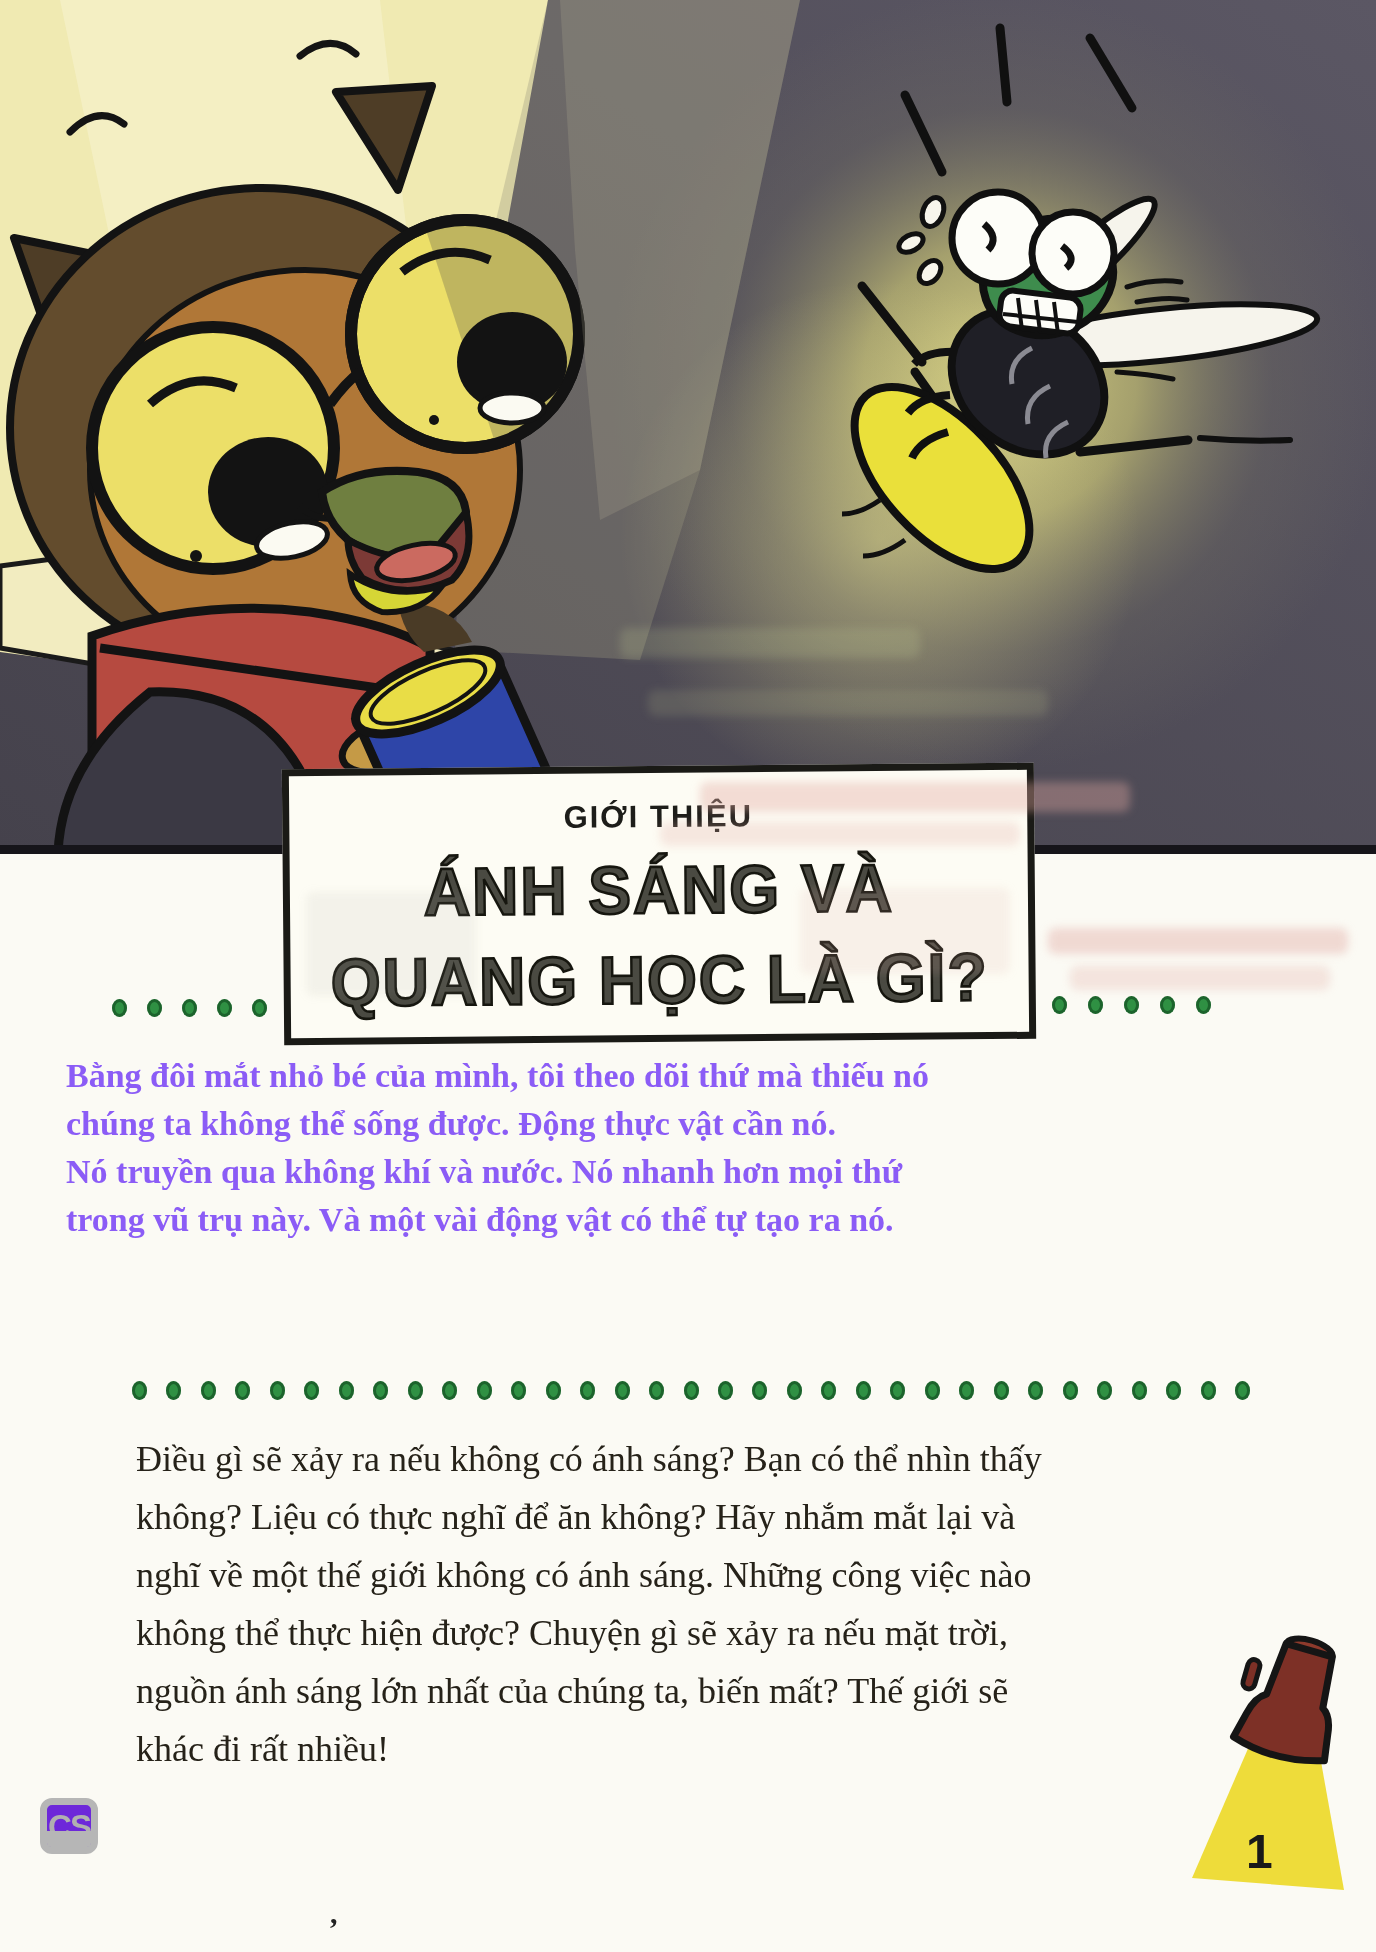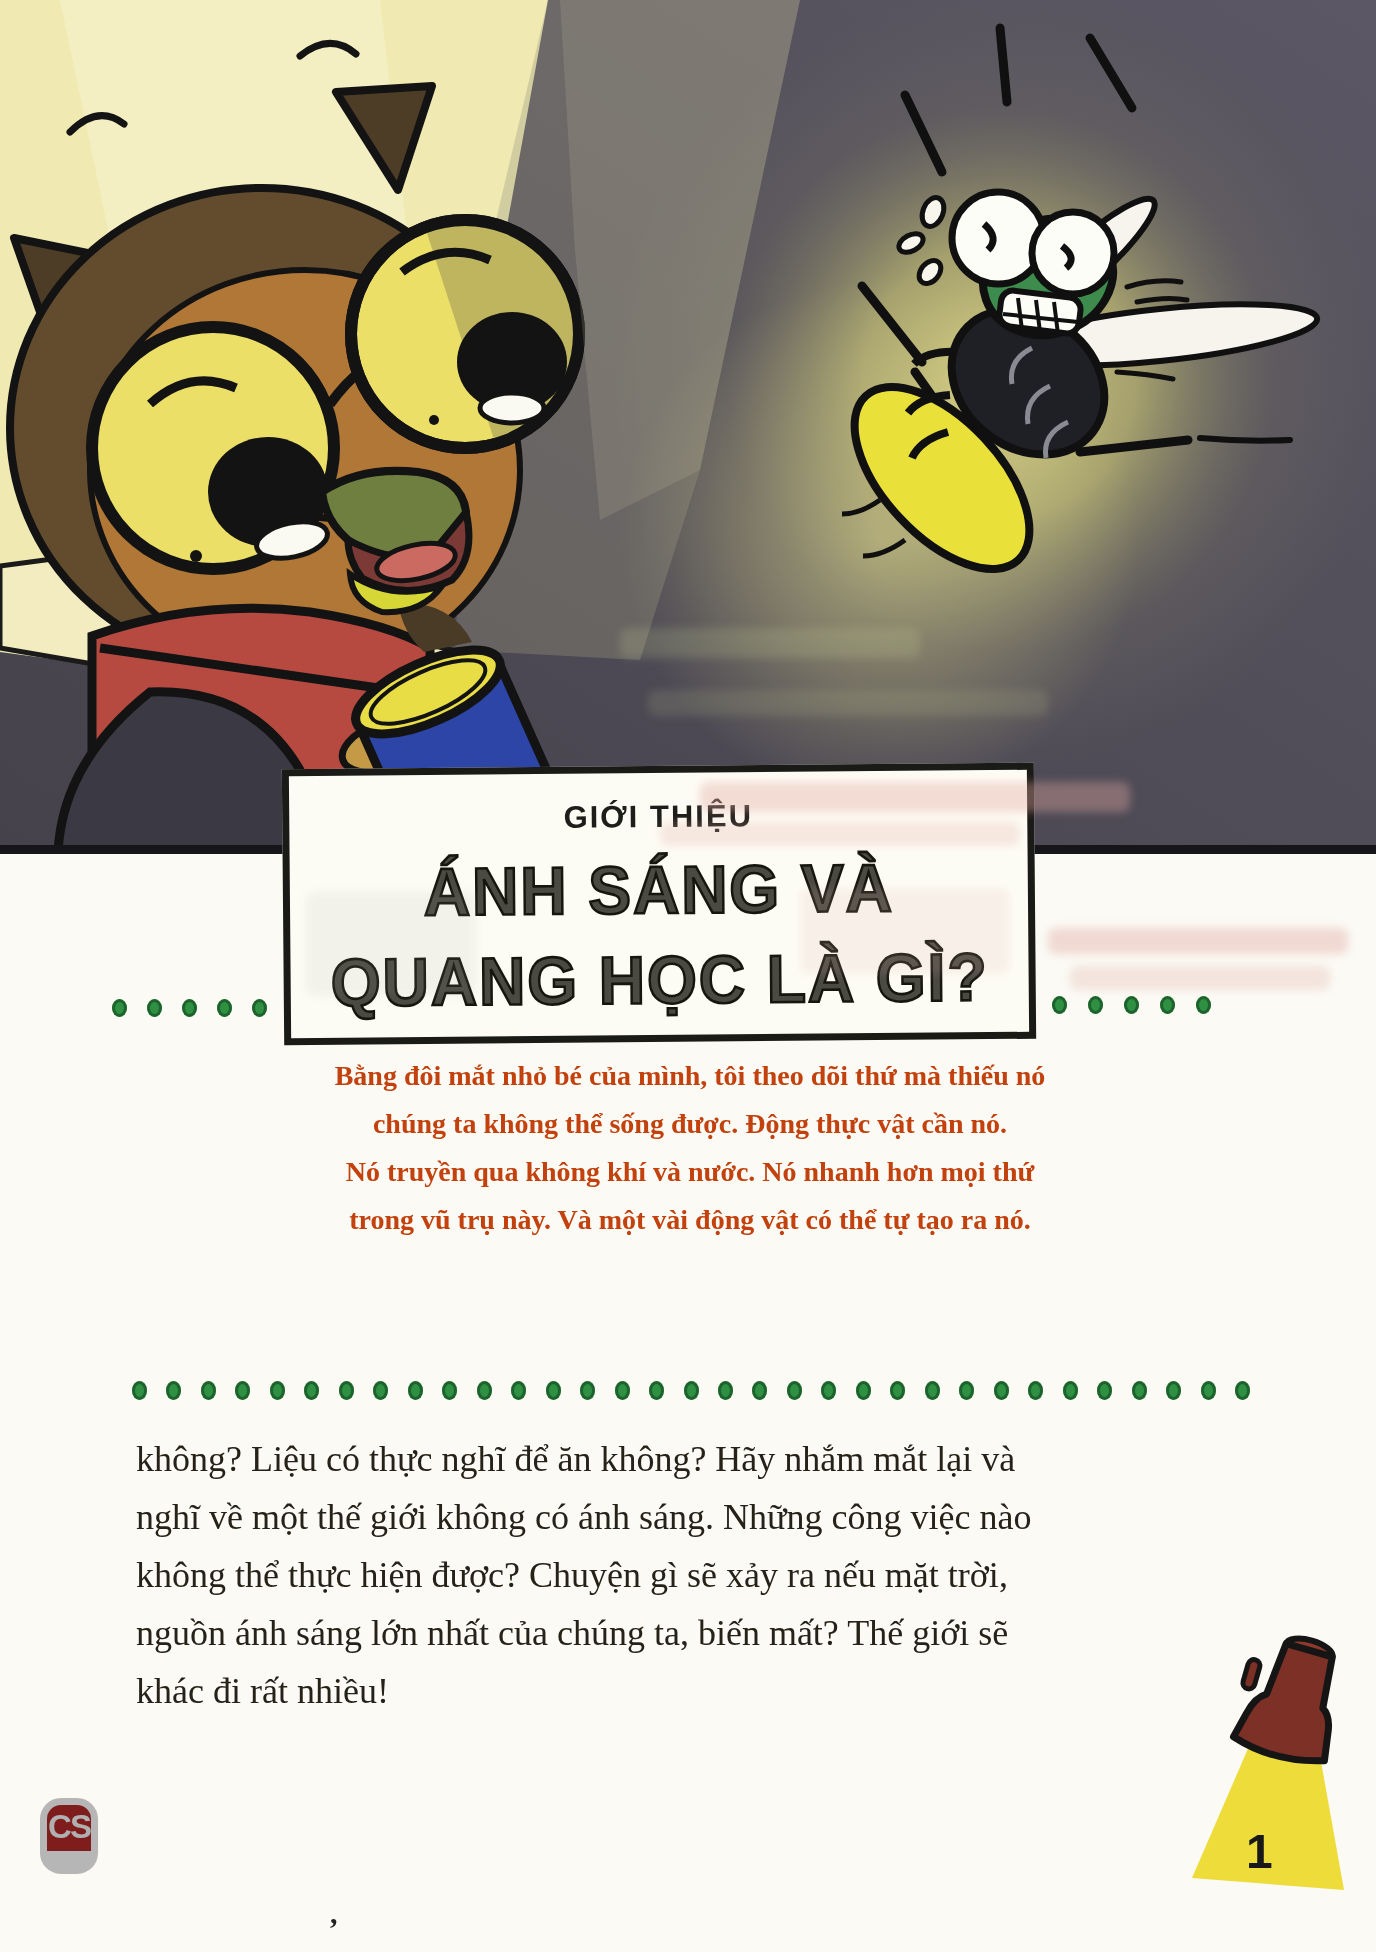--- a/index.html
+++ b/index.html
@@ -34,22 +34,22 @@
     width:15px;height:18px;border-radius:50%;
     background:#2f9043;box-shadow:inset 0 0 0 3px rgba(12,62,26,.55);
   }
   .dots-left{left:112px;top:999px;gap:20px;}
   .dots-right{left:1052px;top:996px;gap:21px;}
   .divider-dots{left:132px;top:1381px;width:1118px;justify-content:space-between;}
   .divider-dots .dot{width:15px;height:19px;}
 
   
   .intro{
-    position:absolute;left:66px;top:1052px;width:1248px;text-align:center;
-    font-family:"Liberation Serif",serif;font-weight:700;font-size:28px;color:#c2410c;
+    position:absolute;left:66px;top:1052px;width:1248px;
+    font-family:"Liberation Serif",serif;font-weight:700;font-size:34px;color:#8b5cf6;
     z-index:4;
   }
   .intro div{line-height:48px;}
   .bodytext{
     position:absolute;left:136px;top:1430px;width:1122px;
     font-family:"Liberation Serif",serif;font-size:36px;color:#262219;z-index:4;
   }
   .bodytext div{line-height:58px;}
 
   
@@ -58,21 +58,21 @@
   .b2{left:648px;top:690px;width:400px;height:26px;background:rgba(198,208,150,.15);}
   .b3{left:700px;top:782px;width:430px;height:30px;background:rgba(226,168,160,.38);}
   .b4{left:660px;top:822px;width:360px;height:24px;background:rgba(226,168,160,.24);}
   .b5{left:1048px;top:928px;width:300px;height:26px;background:rgba(226,168,160,.40);}
   .b6{left:1070px;top:966px;width:260px;height:24px;background:rgba(226,168,160,.26);}
   .b7{left:800px;top:888px;width:210px;height:86px;background:rgba(220,170,160,.14);}
   .b8{left:306px;top:892px;width:170px;height:104px;background:rgba(160,160,152,.10);}
 
   
   .watermark{position:absolute;left:40px;top:1798px;display:flex;align-items:center;gap:20px;z-index:9;}
-  .cs-logo{width:58px;height:76px;border:7px solid #b6b6b6;border-radius:21px;position:relative;box-sizing:border-box;background:#7f1d1d;}
+  .cs-logo{width:58px;height:56px;border:7px solid #b6b6b6;border-radius:12px;position:relative;box-sizing:border-box;background:#6d28d9;}
   .cs-text{font-weight:700;font-size:33px;color:#b0b0b0;text-align:center;margin-top:3px;letter-spacing:-2px;}
   .cs-bar{position:absolute;left:0;right:0;bottom:0;height:16px;background:#b6b6b6;border-radius:0 0 4px 4px;}
   .watermark-label{font-size:45px;color:#bdbdbd;letter-spacing:1px;}
 
   
   .page-marker{position:absolute;left:1186px;top:1626px;width:200px;height:300px;z-index:9;}
   .page-num-text{font-family:"Liberation Sans",sans-serif;font-weight:700;font-size:48px;fill:#191919;}
 
   .stray{position:absolute;left:330px;top:1896px;font-family:"Liberation Serif",serif;font-weight:700;font-size:30px;color:#222;z-index:9;}
 </style>
@@ -276,20 +276,21 @@
     <span class="dot"></span>
     <span class="dot"></span>
     <span class="dot"></span>
     <span class="dot"></span>
     <span class="dot"></span>
     <span class="dot"></span>
     <span class="dot"></span>
   </div>
 
 <div class="bodytext">
+    <div class="body-line">Điều gì sẽ xảy ra nếu không có ánh sáng? Bạn có thể nhìn thấy</div>
     <div class="body-line">không? Liệu có thực nghĩ để ăn không? Hãy nhắm mắt lại và</div>
     <div class="body-line">nghĩ về một thế giới không có ánh sáng. Những công việc nào</div>
     <div class="body-line">không thể thực hiện được? Chuyện gì sẽ xảy ra nếu mặt trời,</div>
     <div class="body-line">nguồn ánh sáng lớn nhất của chúng ta, biến mất? Thế giới sẽ</div>
     <div class="body-line">khác đi rất nhiều!</div>
   </div>
 
 <div class="bleed b1"></div>
 <div class="bleed b2"></div>
 <div class="bleed b3"></div>

